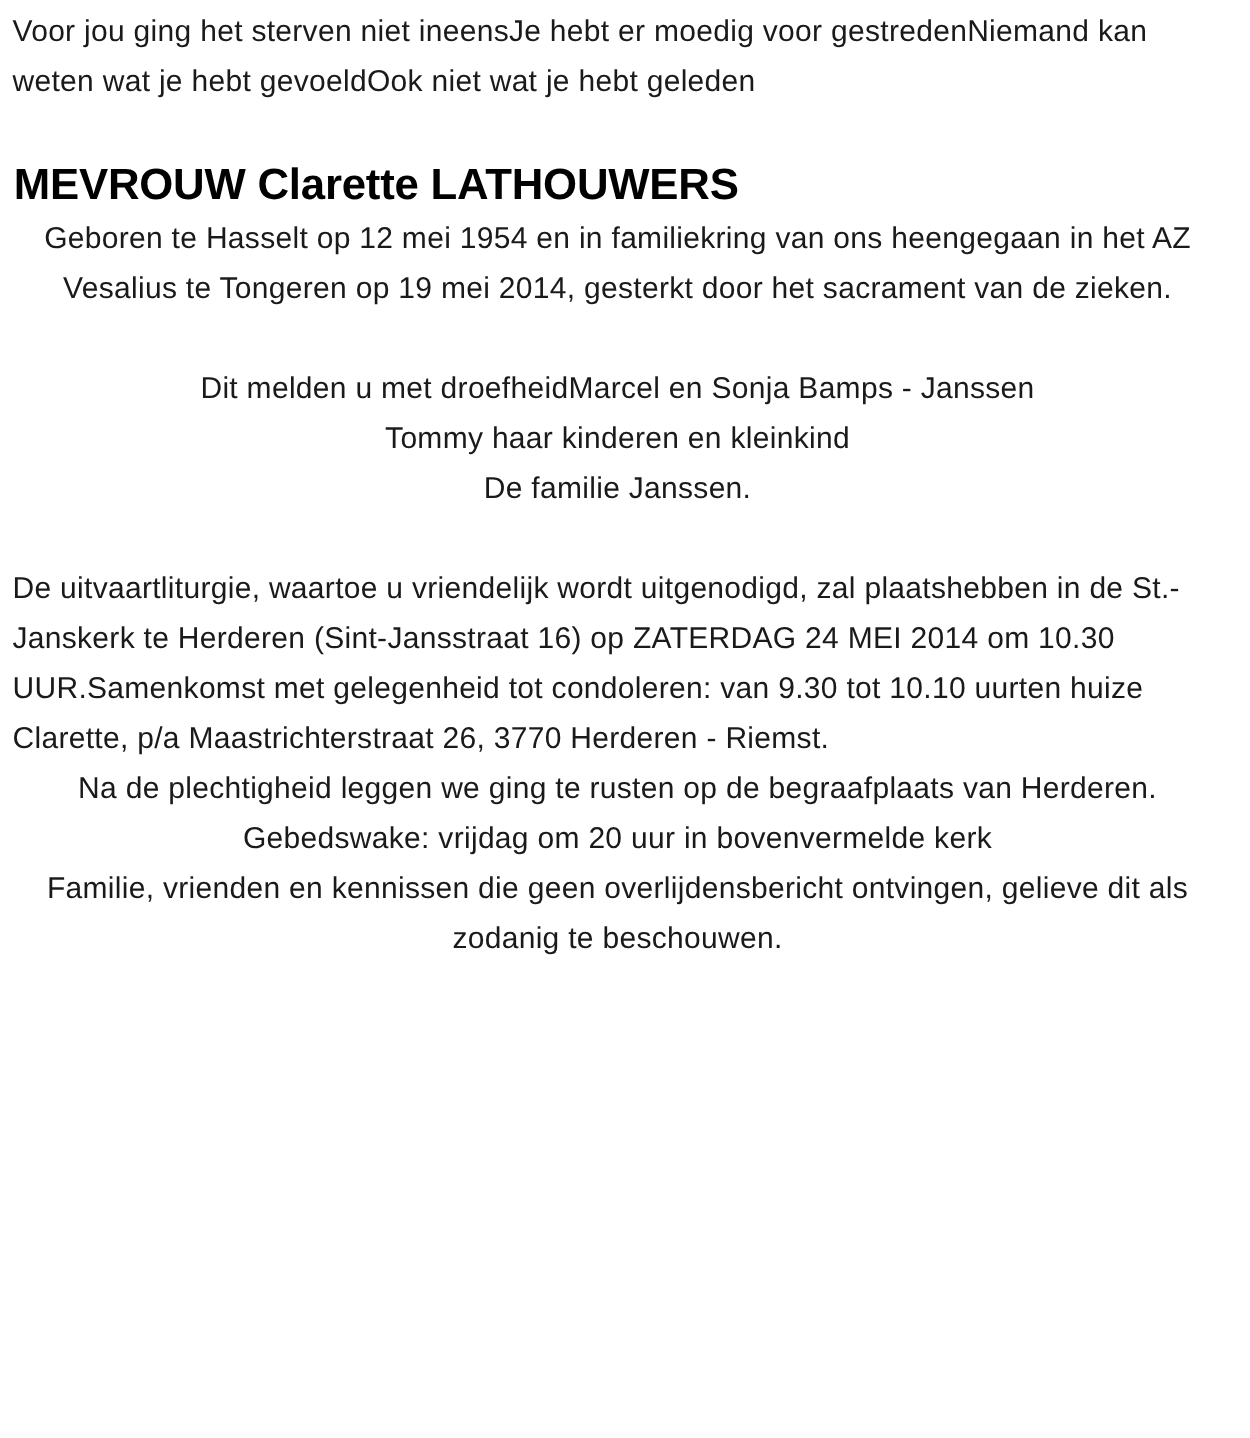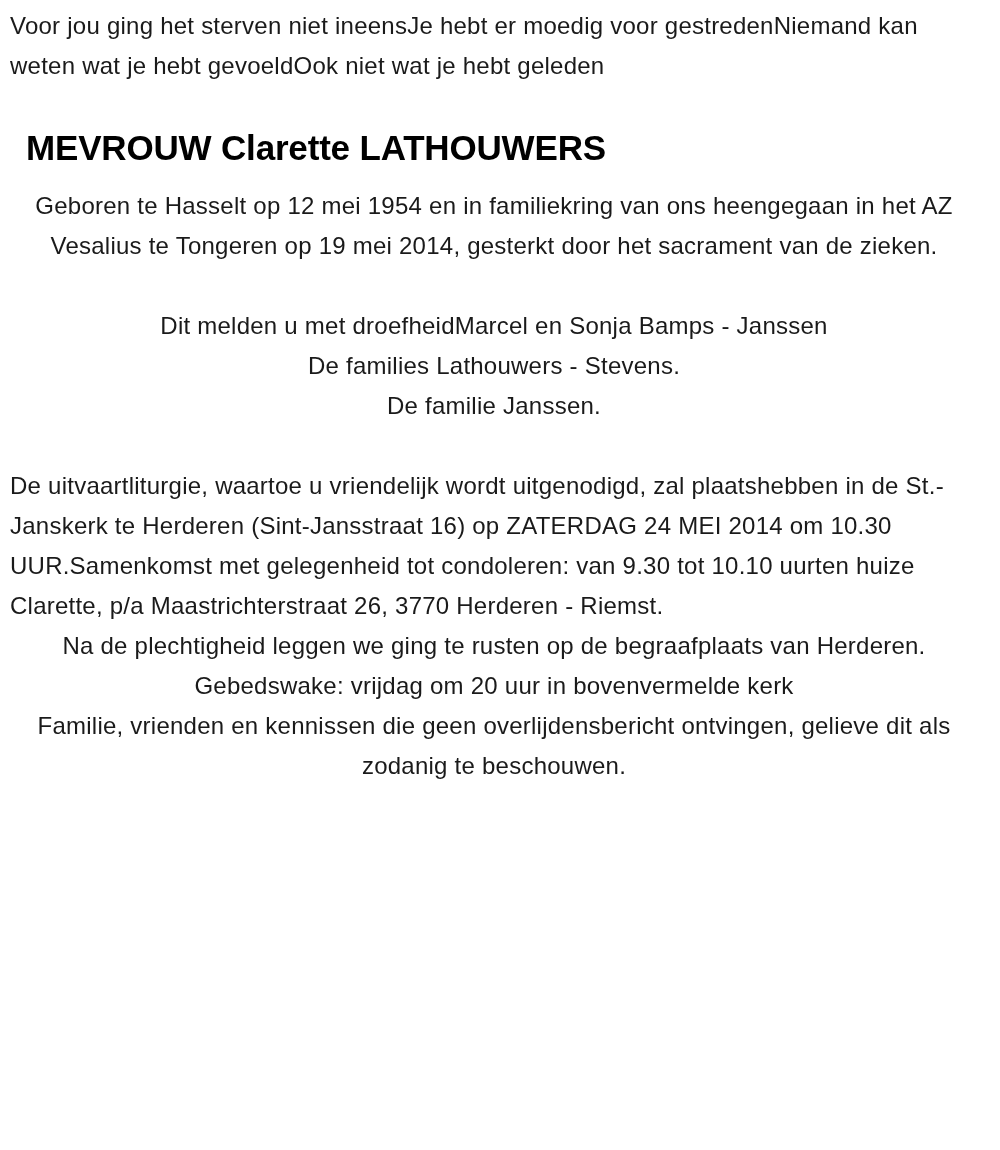--- a/index.html
+++ b/index.html
@@ -25,21 +25,21 @@
     font-size: 24px;
     line-height: 40px;
     font-weight: 400;
     color: #1a1a1a;
     letter-spacing: 0.01em;
   }
   .block + .block {
     margin-top: 40px;
   }
   .deceased-name {
-    margin: 16px;
+    margin: 1px;
     font-size: 35px;
     line-height: 44px;
     font-weight: 700;
     color: #000000;
     letter-spacing: -0.005em;
   }
   .block--identity {
     margin-top: 40px;
   }
   .block--identity .block-body {
@@ -67,21 +67,21 @@
 
   <p class="block">Voor jou ging het sterven niet ineensJe hebt er moedig voor gestredenNiemand kan weten wat je hebt gevoeldOok niet wat je hebt geleden</p>
 
   <div class="block block--identity">
     <h1 class="deceased-name">MEVROUW Clarette LATHOUWERS</h1>
     <p class="block-body">Geboren te Hasselt op 12 mei 1954 en in familiekring van ons heengegaan in het AZ Vesalius te Tongeren op 19 mei 2014, gesterkt door het sacrament van de zieken.</p>
   </div>
 
   <div class="block lines">
     <span>Dit melden u met droefheidMarcel en Sonja Bamps - Janssen</span>
-    <span>De families Lathouwers - Stevens.</span>
+    <span>Tommy haar kinderen en kleinkind</span>
     <span>De familie Janssen.</span>
   </div>
 
   <div class="block">
     <div>De uitvaartliturgie, waartoe u vriendelijk wordt uitgenodigd, zal plaatshebben in de St.-Janskerk te Herderen (Sint-Jansstraat 16) op ZATERDAG 24 MEI 2014 om 10.30 UUR.Samenkomst met gelegenheid tot condoleren: van 9.30 tot 10.10 uurten huize Clarette, p/a Maastrichterstraat 26, 3770 Herderen - Riemst.</div>
     <div class="lines">
       <span>Na de plechtigheid leggen we ging te rusten op de begraafplaats van Herderen.</span>
       <span>Gebedswake: vrijdag om 20 uur in bovenvermelde kerk</span>
       <span>Familie, vrienden en kennissen die geen overlijdensbericht ontvingen, gelieve dit als zodanig te beschouwen.</span>
     </div>

